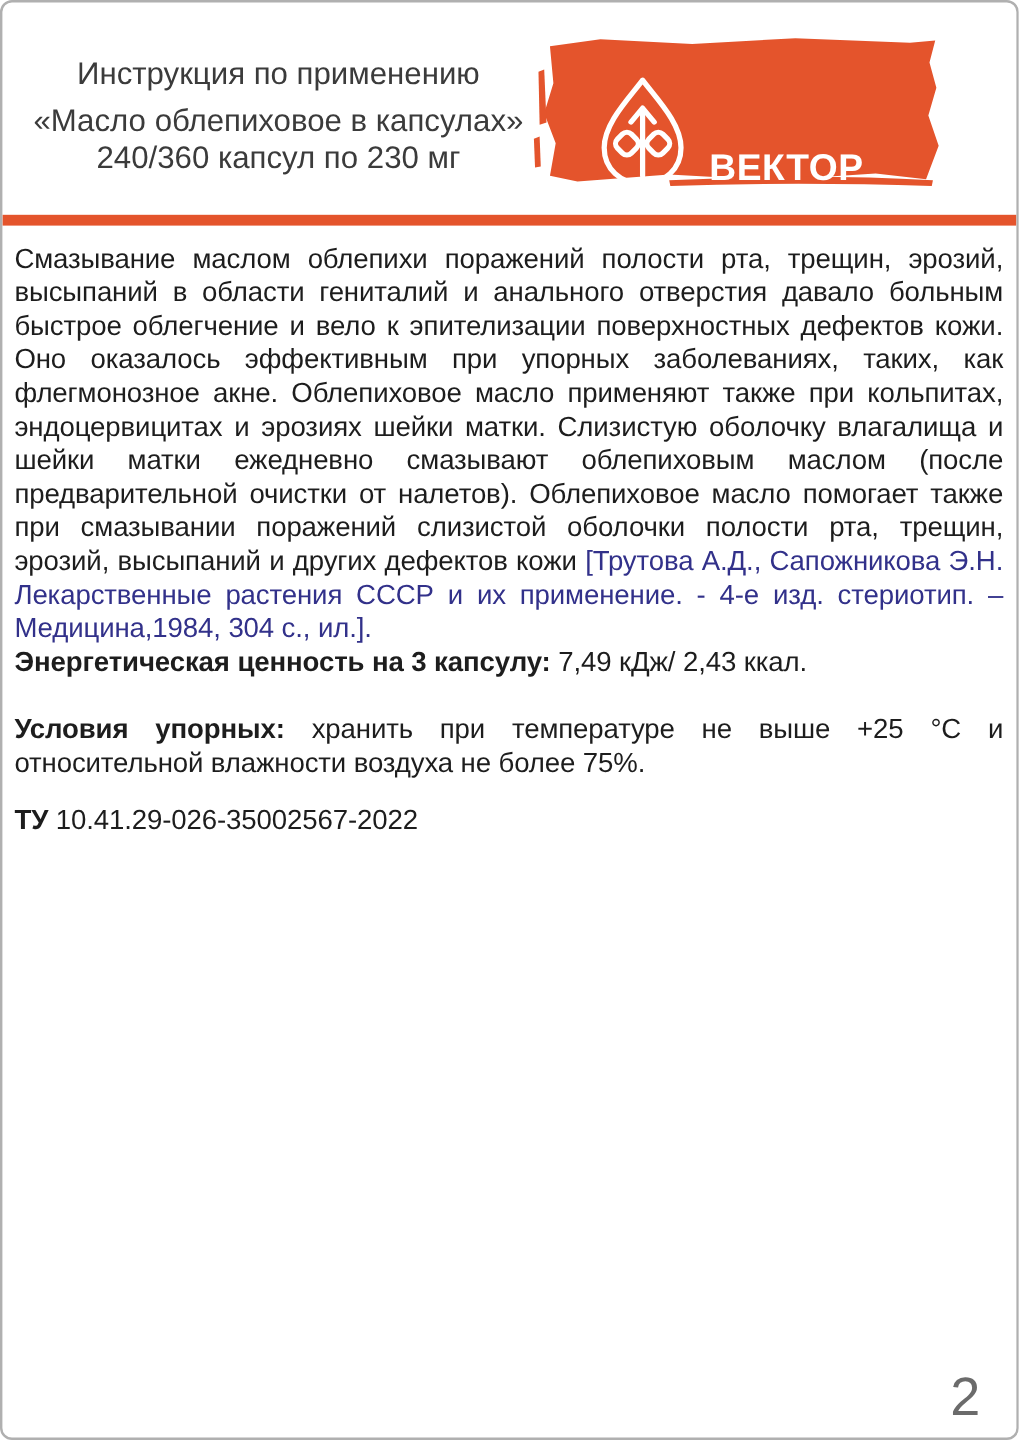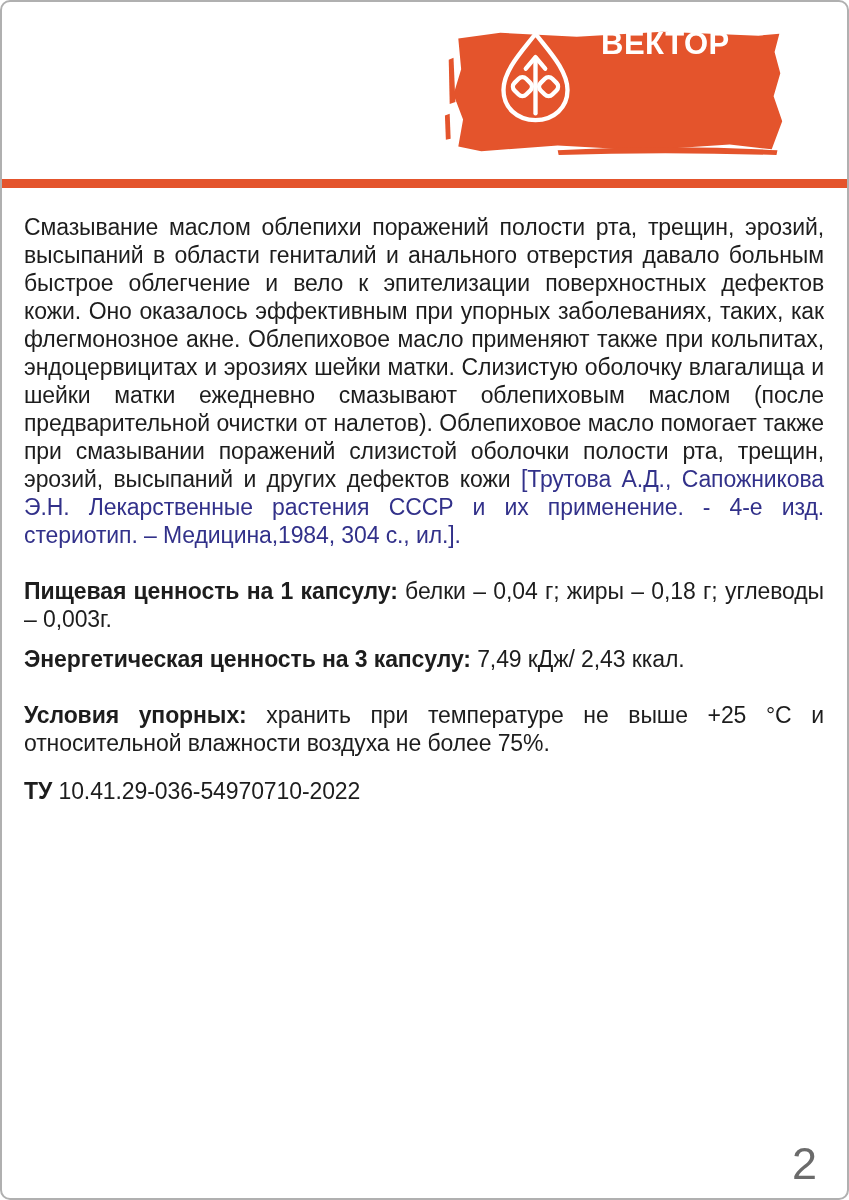--- a/index.html
+++ b/index.html
@@ -23,52 +23,57 @@
     position:absolute;left:8px;top:44px;width:444px;
     text-align:center;color:#3b3b3b;
     font-size:26px;line-height:31px;
   }
   .titles .t1{margin-bottom:8px;}
   .logo{
     position:absolute;right:60px;top:25px;width:344px;height:130px;
   }
   .logo-bg{position:absolute;left:0;top:0;width:100%;height:100%;}
   .logo-inner{
-    position:relative;display:flex;align-items:flex-start;
-    height:100%;padding-left:44px;gap:17px;box-sizing:border-box;
+    position:relative;display:flex;align-items:flex-end;
+    height:100%;padding-left:44px;gap:7px;box-sizing:border-box;
   }
   .logo-icon{flex:0 0 auto;display:block;}
   .logo-text{
     color:#fff;font-weight:bold;font-size:31px;line-height:34px;
     letter-spacing:.5px;white-space:nowrap;
   }
   .rule{height:9px;background:var(--accent);}
   
   .content{
     padding:13px 11px 0 10px;
     font-size:23px;line-height:28px;letter-spacing:-0.1px;
     color:#1d1d1d;text-align:justify;
   }
-  .content p{margin:12px;}
+  .content p{margin:0;}
   .citation{color:var(--citation);}
   .mt{margin-top:28px !important;}
   .mt-sm{margin-top:20px !important;}
   
   .pagenum{
     position:absolute;right:30px;bottom:8px;
     font-size:45px;font-weight:300;color:#6b6b6b;
     font-family:"Liberation Sans","DejaVu Sans",sans-serif;
   }
 </style>
 </head>
 <body>
 
 <div class="page">
 
   <div class="header">
+    <div class="titles">
+      <div class="t1">Инструкция по применению</div>
+      <div class="t2">«Масло облепиховое в капсулах»</div>
+      <div class="t3">240/360 капсул по 230 мг</div>
+    </div>
 
     <div class="logo">
       <svg class="logo-bg" viewBox="0 0 360 135" preserveAspectRatio="none" aria-hidden="true">
         <path fill="#e4542c" d="M16 12 L60 6 L140 10 L230 5 L330 9 L352 7
                  L347 26 L353 48 L346 72 L355 98 L344 127
                  L300 122 L210 128 L120 123 L40 129 L16 124
                  L21 96 L11 70 L19 44 Z"></path>
         <path fill="#e4542c" d="M6 34 L11 32 L13 78 L7 80 Z"></path>
         <path fill="#e4542c" d="M2 92 L7 90 L8 116 L3 117 Z"></path>
         <path fill="#e4542c" d="M120 128 Q240 122 350 128 L349 133 Q230 129 121 133 Z"></path>
@@ -92,38 +97,34 @@
 
   <div class="rule"></div>
 
   <div class="content">
 
     <p>
       <span>Смазывание маслом облепихи поражений полости рта, трещин, эрозий, высыпаний в области гениталий и анального отверстия давало больным быстрое облегчение и вело к эпителизации поверхностных дефектов кожи. Оно оказалось эффективным при упорных заболеваниях, таких, как флегмонозное акне. Облепиховое масло применяют также при кольпитах, эндоцервицитах и эрозиях шейки матки. Слизистую оболочку влагалища и шейки матки ежедневно смазывают облепиховым маслом (после предварительной очистки от налетов). Облепиховое масло помогает также при смазывании поражений слизистой оболочки полости рта, трещин, эрозий, высыпаний и других дефектов кожи</span>
       <span class="citation">[Трутова А.Д., Сапожникова Э.Н. Лекарственные растения СССР и их применение. - 4-е изд. стериотип. – Медицина,1984, 304 с., ил.].</span>
     </p>
 
-    <p class="mt">
-      <b>Пищевая ценность на 1 капсулу:</b>
-      <span>белки – 0,04 г; жиры – 0,18 г; углеводы – 0,003г.</span>
-    </p>
     <p>
       <b>Энергетическая ценность на 3 капсулу:</b>
       <span>7,49 кДж/ 2,43 ккал.</span>
     </p>
 
 
     <p class="mt">
       <b>Условия упорных:</b>
       <span>хранить при температуре не выше +25 °С и относительной влажности воздуха не более 75%.</span>
     </p>
 
 
     <p class="mt-sm">
       <b>ТУ</b>
-      <span>10.41.29-036-54970710-2022</span>
+      <span>10.41.29-026-35002567-2022</span>
     </p>
 
   </div>
 
   <div class="pagenum">2</div>
 
 </div>
 
 </body></html>

